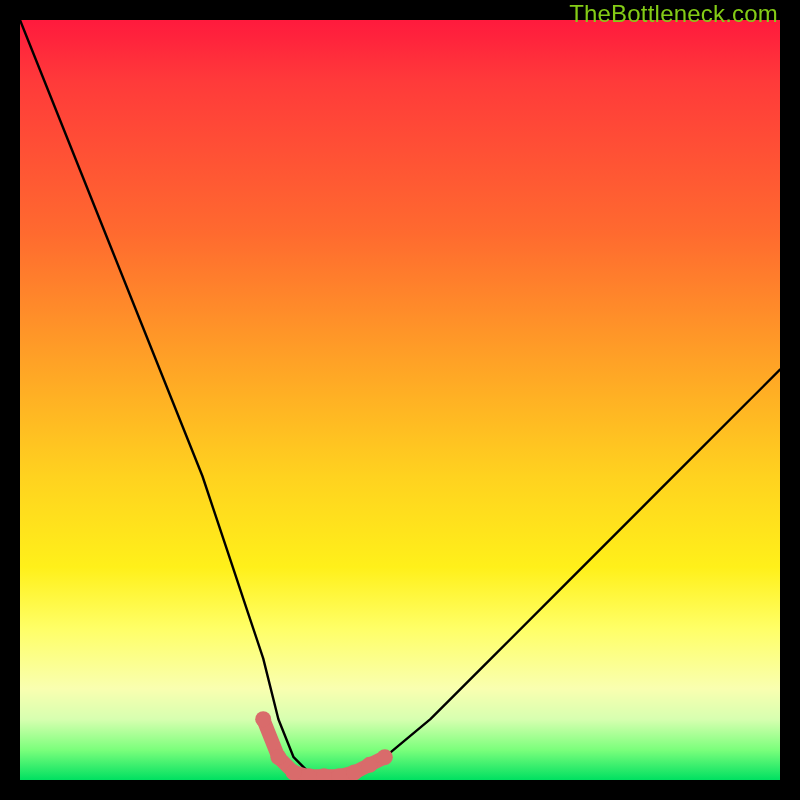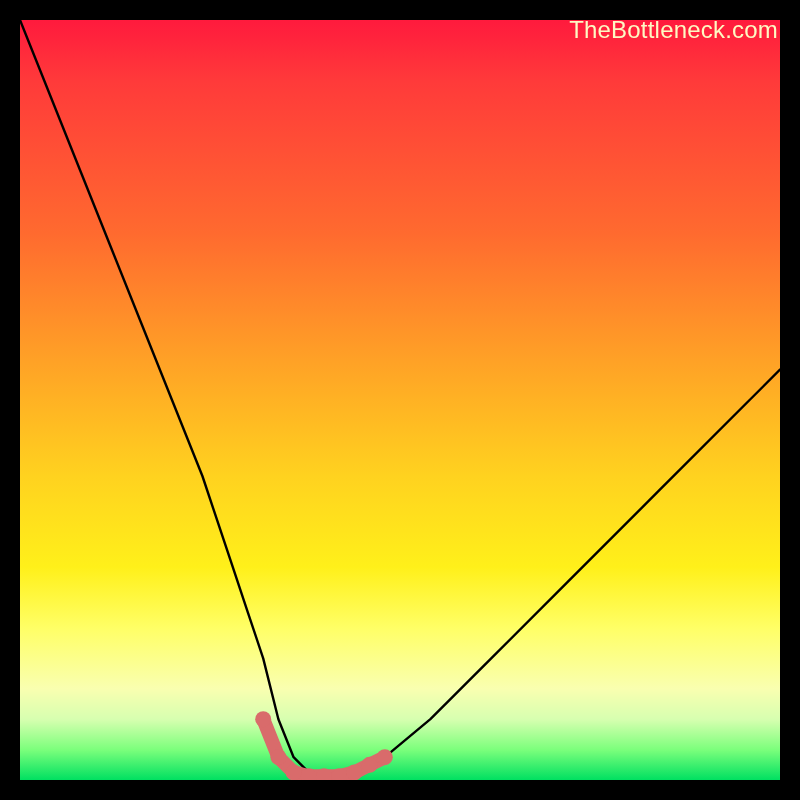--- a/index.html
+++ b/index.html
@@ -43,26 +43,25 @@
     position: absolute;
     left: 0;
     top: 0;
     width: 760px;
     height: 760px;
   }
   .watermark {
     position: absolute;
     top: 0px;
     right: 22px;
-    color: #fef9c3;
+    color: #84cc16;
     font-size: 24px;
     font-weight: 500;
     letter-spacing: 0.2px;
     user-select: none;
-    margin-top: 16px;
   }
 </style>
 </head>
 <body>
 
 <div class="frame">
   <div class="plot-area">
     <svg class="svg-layer" viewBox="0 0 760 760" preserveAspectRatio="none">
       <path id="curve-path" fill="none" stroke-width="2.4" stroke-linecap="round" stroke-linejoin="round" d="M0.0 0.0 L30.4 76.0 L60.8 152.0 L91.2 228.0 L121.6 304.0 L152.0 380.0 L182.4 456.0 L212.8 547.2 L228.0 592.8 L243.2 638.4 L258.4 699.2 L273.6 737.2 L288.8 752.4 L304.0 756.2 L319.2 756.2 L334.4 752.4 L364.8 737.2 L410.4 699.2 L471.2 638.4 L547.2 562.4 L638.4 471.2 L729.6 380.0 L760.0 349.6" stroke="#000000"></path>
       <path id="marker-path" fill="none" stroke-width="14" stroke-linecap="round" stroke-linejoin="round" d="M243.2 699.2 L258.4 737.2 L273.6 752.4 L288.8 756.2 L304.0 756.2 L319.2 756.2 L334.4 752.4 L349.6 744.8 L364.8 737.2" stroke="#d96b6b"></path>

